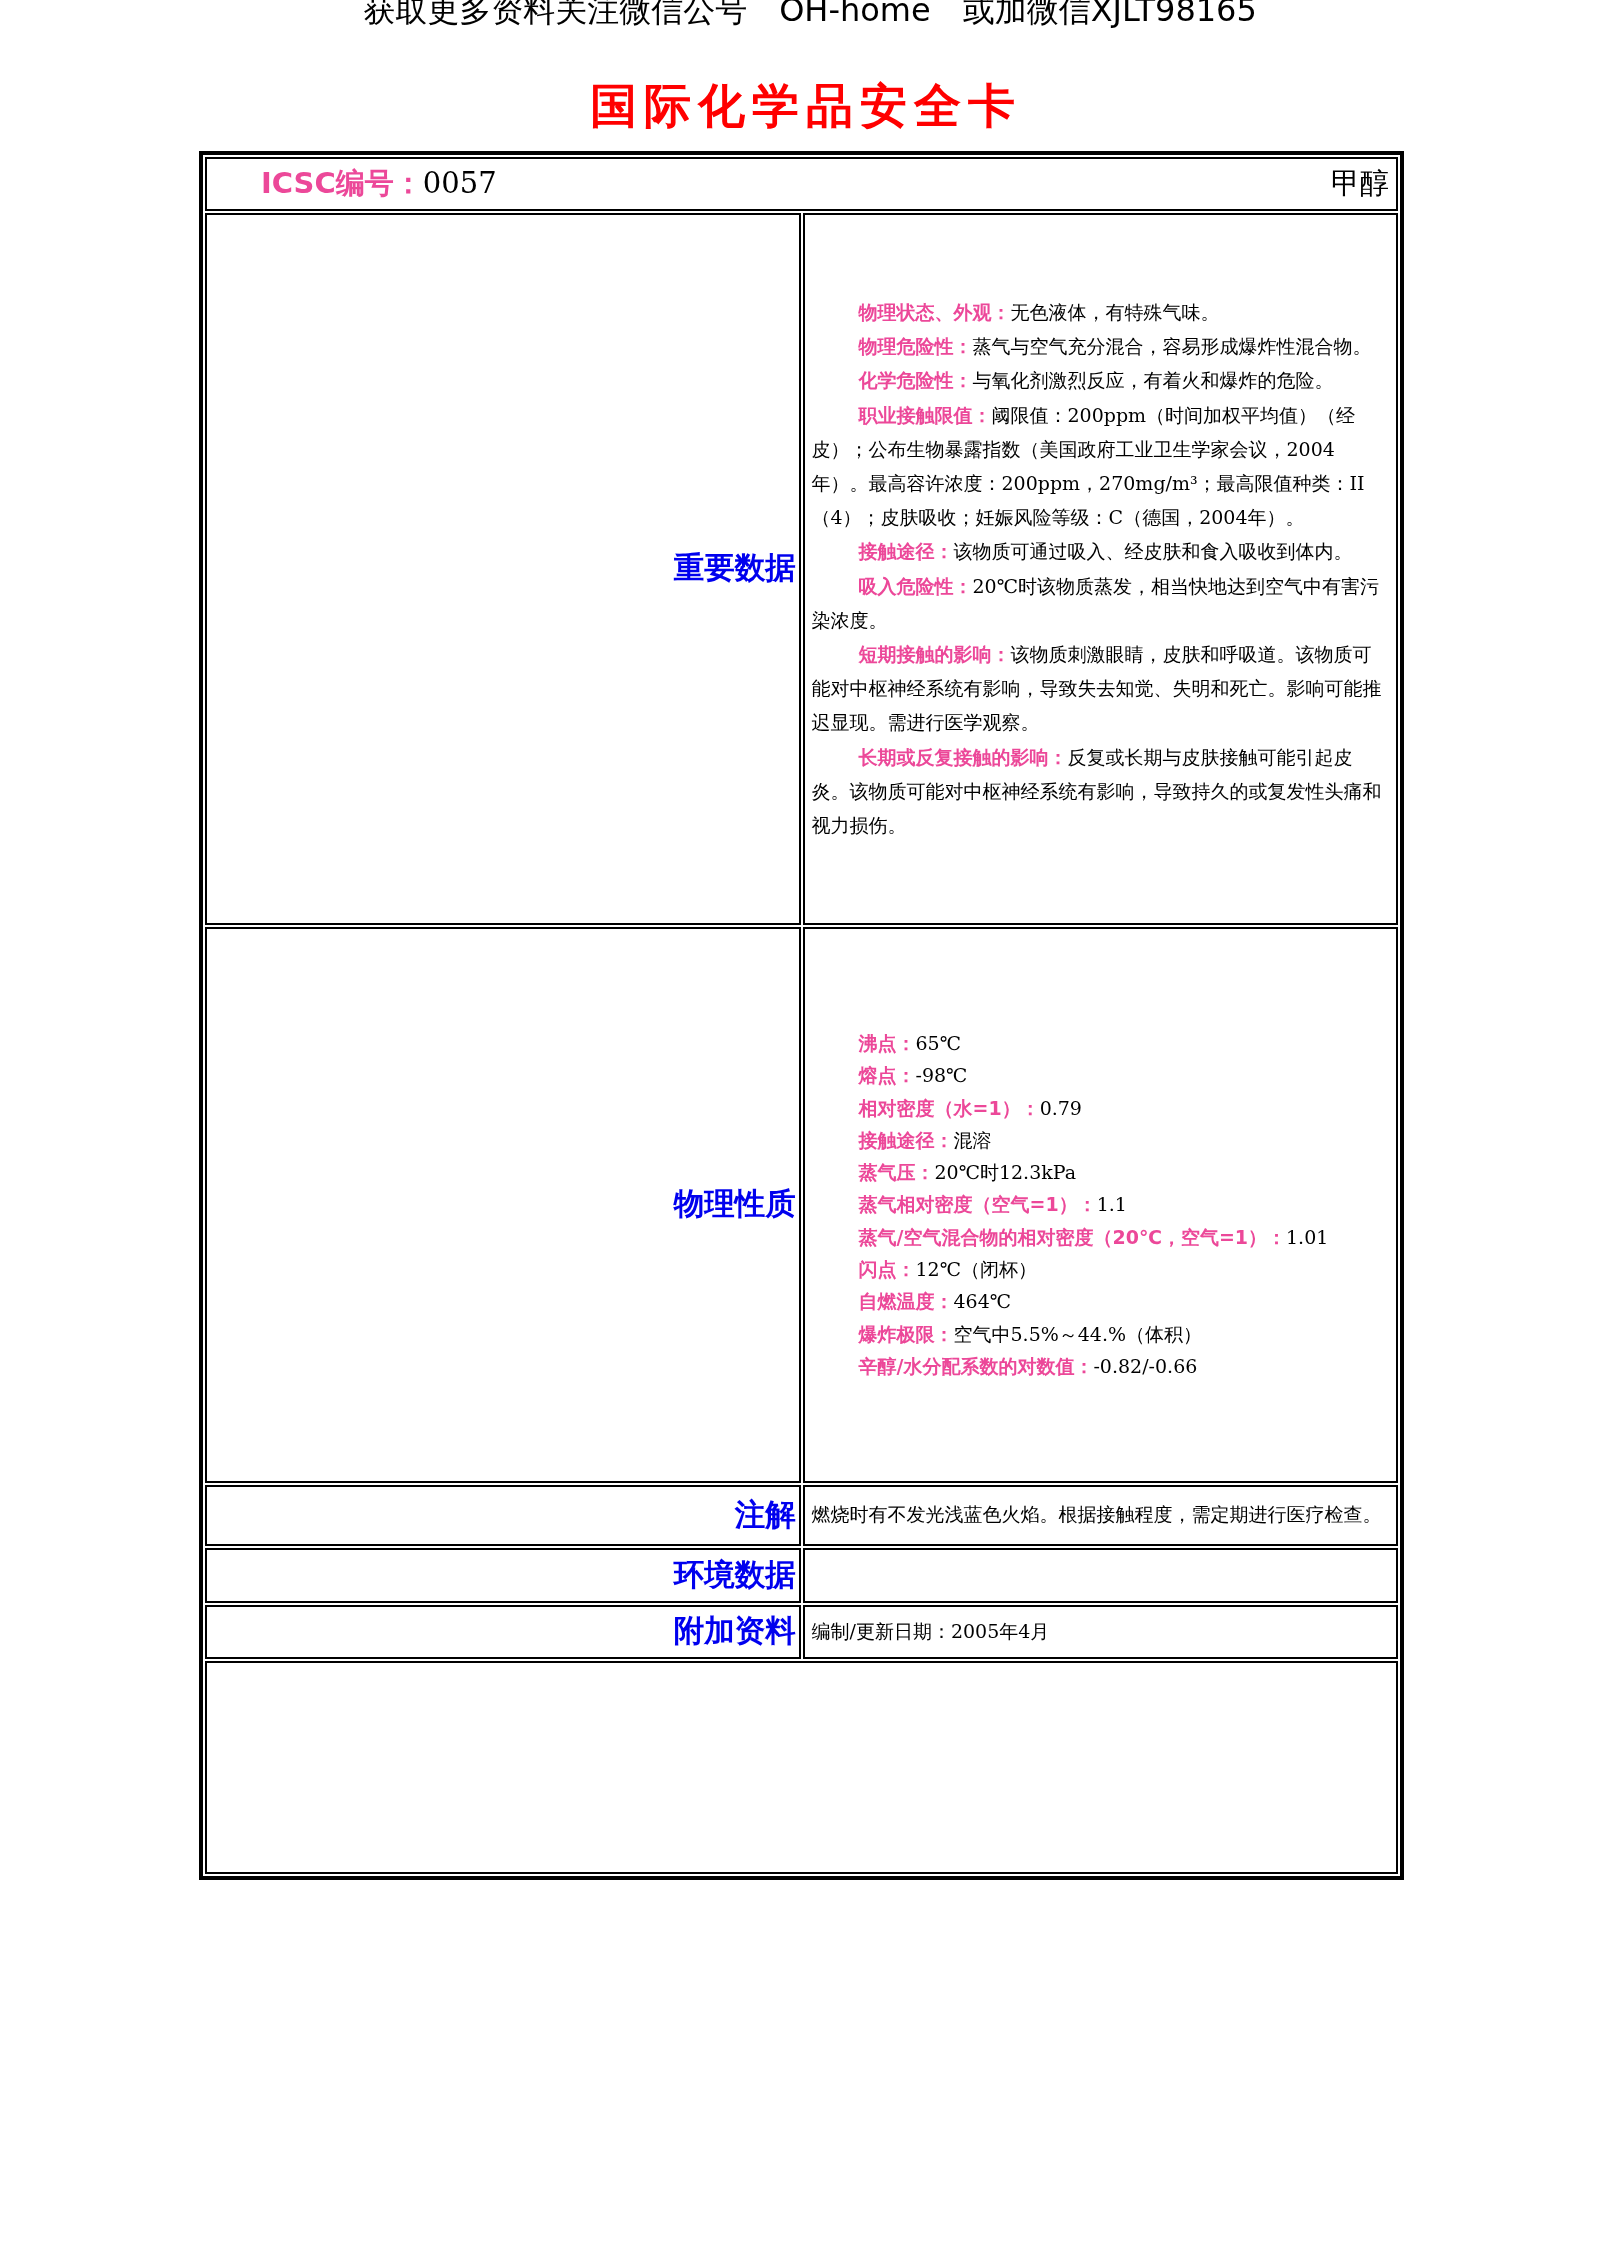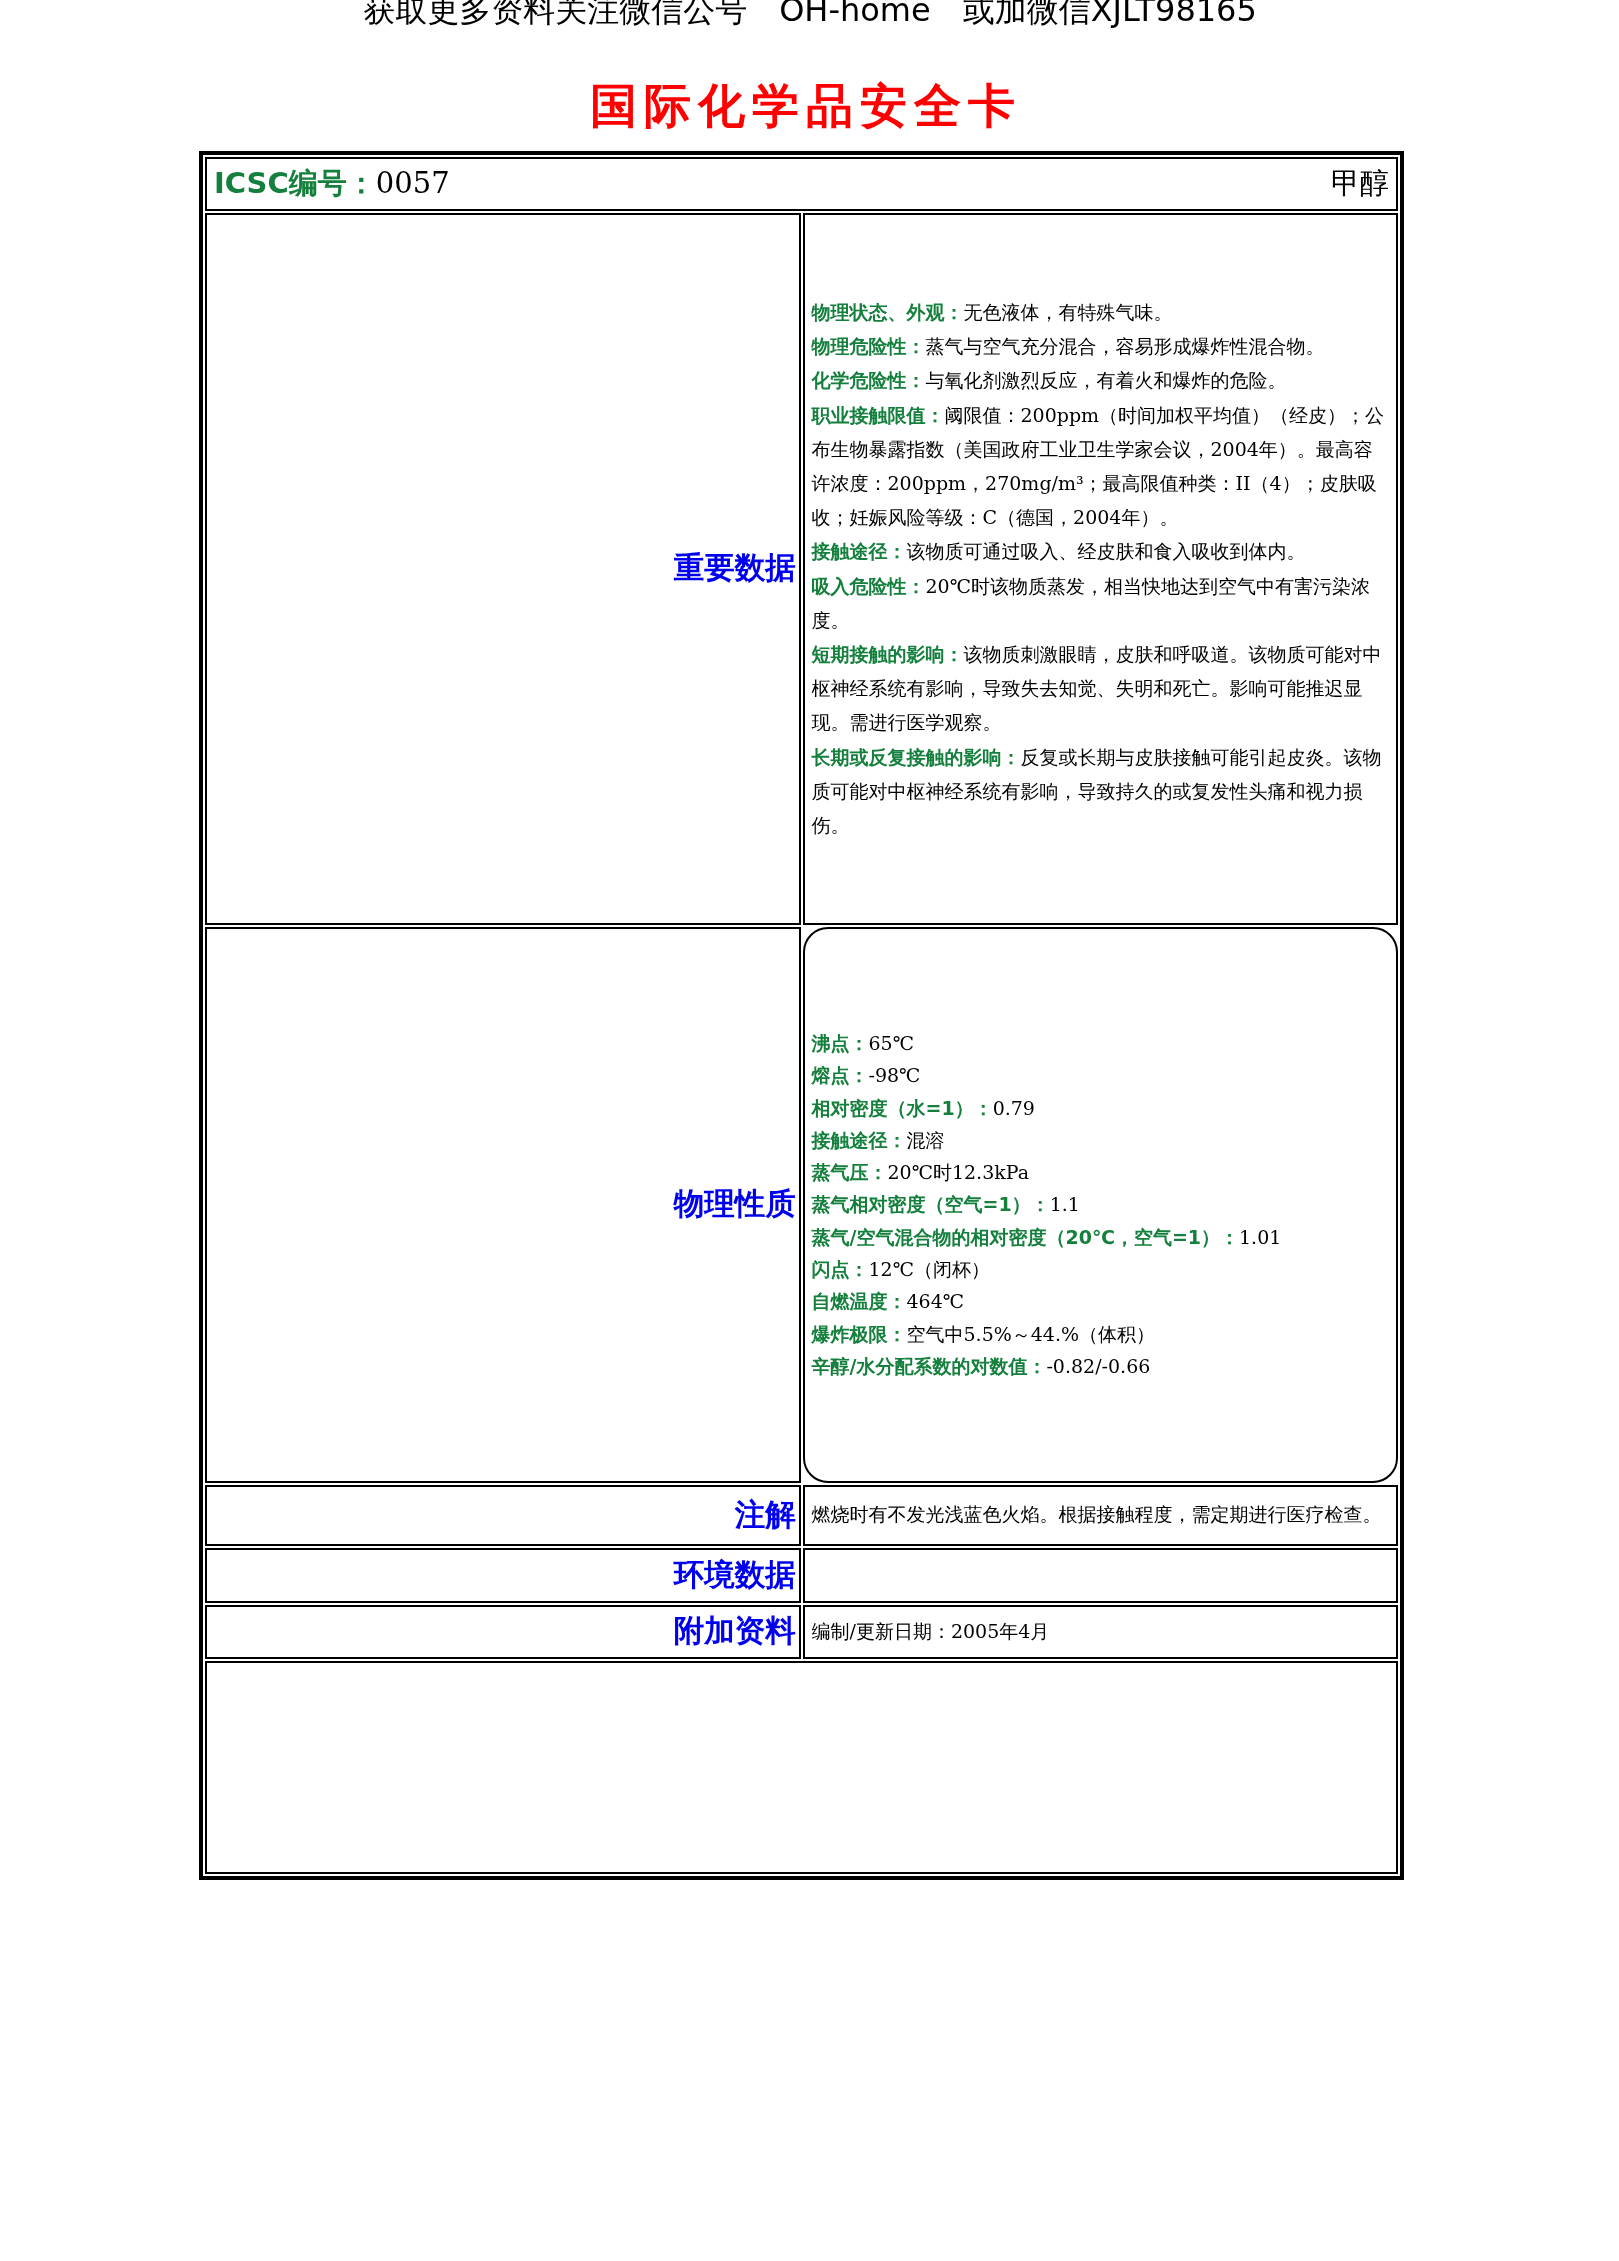--- a/index.html
+++ b/index.html
@@ -17,25 +17,25 @@
 
   
   table.card{position:absolute;left:199px;top:151px;width:1205px;
              border-collapse:separate;border-spacing:2.1px;border:4.2px solid #000;
              background:#fff;table-layout:fixed;}
   table.card td{border:2.1px solid #000;vertical-align:middle;background:#fff;}
 
   td.side{width:169px;text-align:right;color:#0000ee;font-size:30.5px;font-weight:bold;
           font-family:"DejaVu Sans","Liberation Sans",sans-serif;padding:0 2.8px;}
   td.content{font-size:19px;padding:5.5px 7px;color:#000;}
-  .lbl{color:#15803d;font-weight:bold;font-family:"DejaVu Sans","Liberation Sans",sans-serif;}
+  .lbl{color:#ec4899;font-weight:bold;font-family:"DejaVu Sans","Liberation Sans",sans-serif;margin-left:47px;}
   .val{color:#000;}
   p.line{margin:0;}
   td.imp{line-height:1.8;height:697px;vertical-align:middle;}
-  td.phys{line-height:1.7;height:541px;vertical-align:middle;border-radius:25px;}
+  td.phys{line-height:1.7;height:541px;vertical-align:middle;}
   td.env{height:40px;}
   td.notes{height:46px;}
   td.addl{height:39px;}
 
   td.icsc{height:44px;font-size:29px;padding:2.8px 7px;}
   .icsc-flex{display:flex;justify-content:space-between;align-items:center;}
 
   
   td.logos{height:194px;padding:9.7px 18px 5.5px 9.7px;vertical-align:top;}
 </style>

